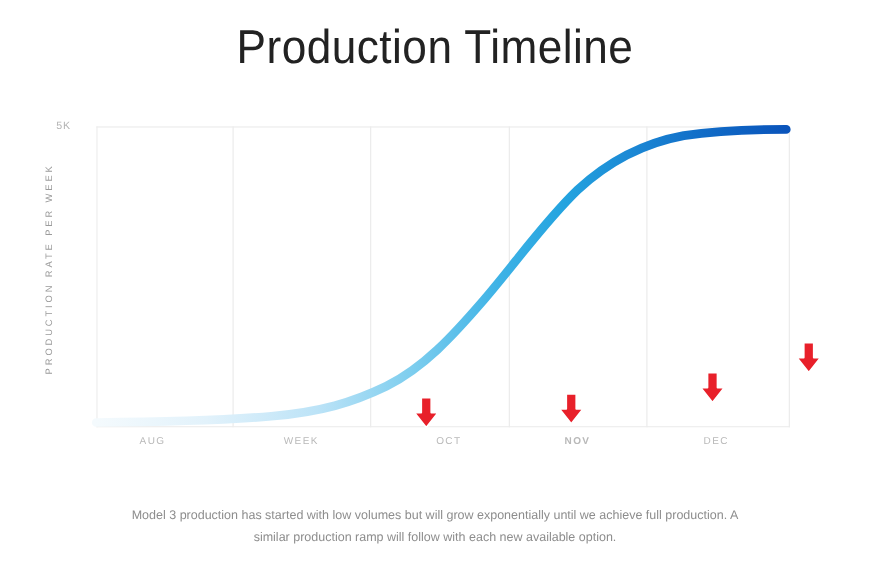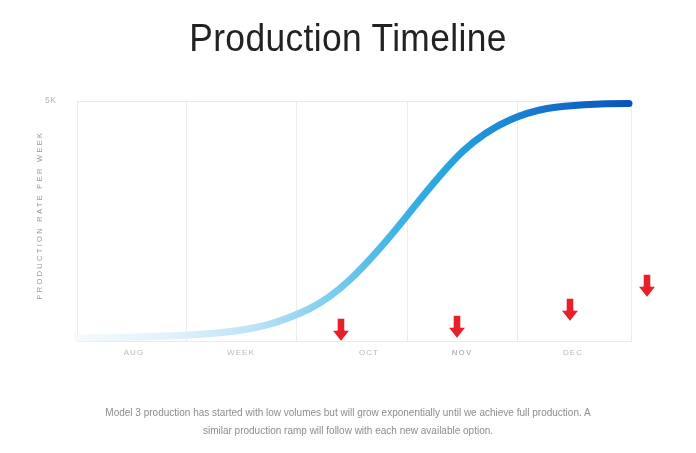--- a/index.html
+++ b/index.html
@@ -175,23 +175,23 @@
                C 60,236.5 105,235 140,232
                C 180,228.5 205,221 232,208
                C 262,193 285,168 310,139
                C 335,110 358,77 385,51
                C 412,26 440,13 470,7.5
                C 500,3 528,2.5 552,2.5" fill="none" stroke="url(#curveGrad)" stroke-width="7" stroke-linecap="round" stroke-linejoin="round"></path>
     </svg>
   </div>
 
   <div class="x-labels">
-    <span class="x-label" style="left:45px;margin-left:12px;">AUG</span>
+    <span class="x-label" style="left:45px;">AUG</span>
     <span class="x-label" style="left:164px;">WEEK</span>
-    <span class="x-label" style="left:292px;">OCT</span>
+    <span class="x-label" style="left:282px;">OCT</span>
     <span class="x-label" style="left:385px;font-weight:bold;">NOV</span>
     <span class="x-label" style="left:496px;">DEC</span>
   </div>
 
   <div class="marker" style="left:330px; top:316px;">
     <svg viewBox="0 0 22 28">
       <path d="M7 2 H15 V14 H20.5 L11 26 L1.5 14 H7 Z" fill="#e8202a" stroke="#ffffff" stroke-width="1.4" stroke-linejoin="round"></path>
     </svg>
   </div>
 

